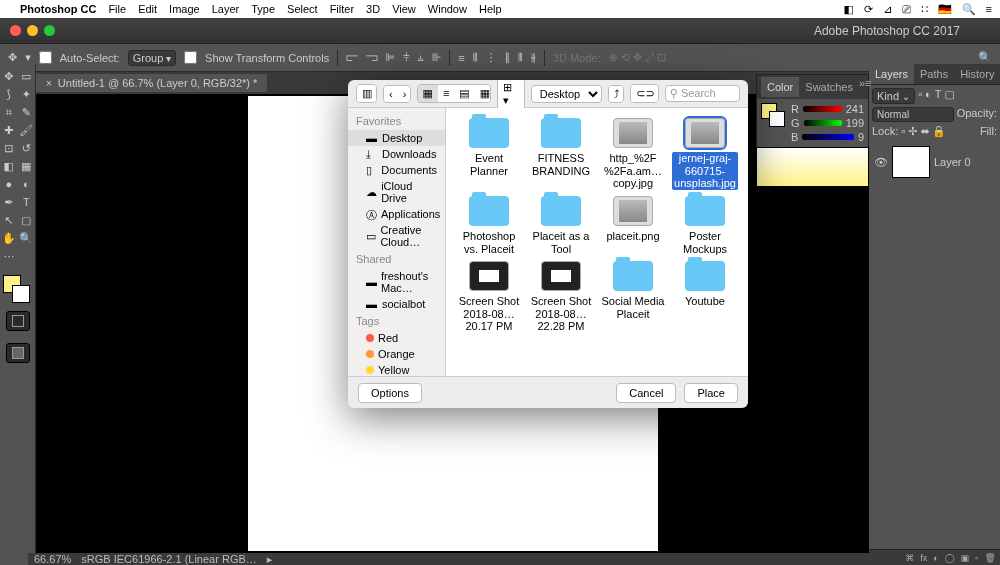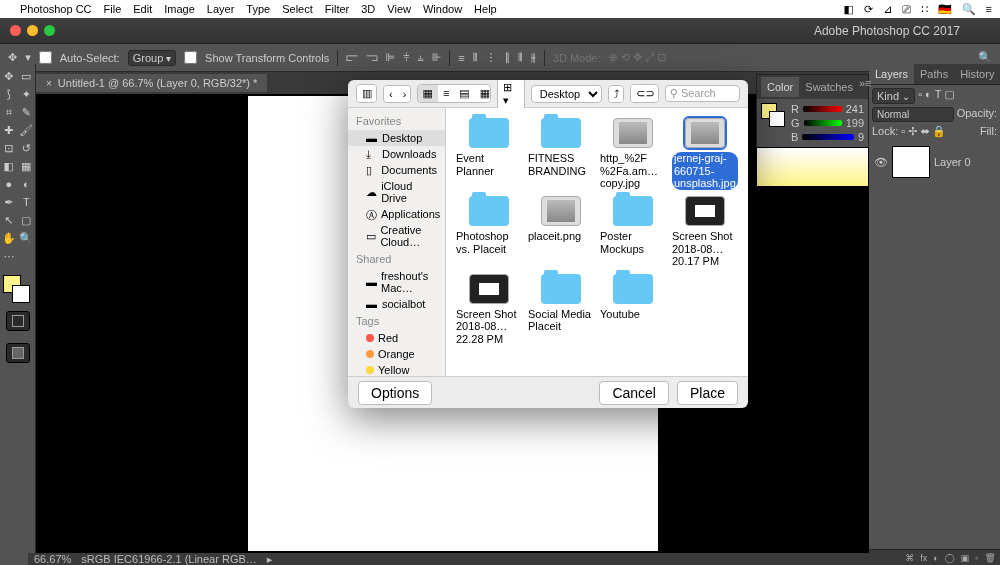--- a/index.html
+++ b/index.html
@@ -1,19 +1,19 @@
 <!DOCTYPE html>
 <html><head>
 <meta charset="utf-8">
 <style>
 *{margin:0;padding:0;box-sizing:border-box;font-family:-apple-system,Helvetica,Arial,sans-serif;font-size:11px}
 body{width:1000px;height:565px;background:#535353;overflow:hidden;position:relative}
 .mac-menubar{height:18px;background:#fff;display:flex;align-items:center;padding:0 8px;gap:12px;font-size:12px}
 .mac-menubar .apple{font-size:14px}
-.mac-menubar .app{font-weight:400}
+.mac-menubar .app{font-weight:700}
 .mac-right{margin-left:auto;display:flex;gap:10px;align-items:center}
 .window-top{height:26px;background:linear-gradient(#414141,#323232);display:flex;align-items:center;color:#ccc;border-bottom:1px solid #222}
 .traffic{display:flex;gap:6px;padding:0 10px}
 .dot{width:11px;height:11px;border-radius:50%}
 .red{background:#ff5f57}.yellow{background:#febc2e}.green{background:#28c840}
 .title{flex:1;text-align:right;font-size:12px}
 .options-bar{height:28px;background:#535353;border-bottom:1px solid #2a2a2a;display:flex;align-items:center;padding:0 8px;gap:8px;color:#ccc}
 .dd{background:#3a3a3a;border:1px solid #2a2a2a;padding:1px 4px;border-radius:3px;font-size:10px}
 .tabbar{height:22px;background:#3a3a3a;display:flex;align-items:center;padding-left:36px;color:#ccc;font-size:10px}
 .tab{background:#535353;padding:3px 10px;display:flex;align-items:center;gap:6px}
@@ -65,29 +65,29 @@
 .dlg-tb .search{margin-left:auto;width:80px;border:1px solid #bbb;border-radius:4px;padding:1px 4px;color:#999;background:#fff}
 .dlg-body{display:flex;height:268px}
 .sidebar{width:98px;background:#f2f0ee;border-right:1px solid #ccc;font-size:10px;padding:4px 0;overflow:hidden}
 .sb-h{color:#888;padding:3px 8px}
 .sb-i{padding:2px 8px 2px 18px;display:flex;align-items:center;gap:4px}
 .sb-i.sel{background:#ddd}
 .sb-i .ic{width:12px;height:12px;display:inline-block}
 .tagdot{width:8px;height:8px;border-radius:50%;display:inline-block}
 .files{flex:1;background:#fff;overflow:auto;padding:8px}
 .fgrid{display:grid;grid-template-columns:repeat(4,1fr);gap:2px}
-.fitem{font-size:9px;padding:2px;line-height:1.15}
+.fitem{text-align:center;font-size:9px;padding:2px;line-height:1.15}
 .ficon{width:40px;height:30px;margin:0 auto 4px;border-radius:4px}
 .folder{background:#67c7f5;position:relative}
 .folder:before{content:"";position:absolute;top:-4px;left:3px;width:14px;height:5px;background:#67c7f5;border-radius:2px 2px 0 0}
 .imgthumb{background:#ddd;border:1px solid #aaa;display:flex;align-items:center;justify-content:center}
-.fitem.sel .fname{background:#2e6cd6;color:#fff;border-radius:9px;padding:0 2px;display:inline-block}
+.fitem.sel .fname{background:#2e6cd6;color:#fff;border-radius:2px;padding:0 2px;display:inline-block}
 .fitem.sel .ficon{outline:2px solid #2e6cd6}
 .dlg-foot{height:32px;border-top:1px solid #ccc;display:flex;align-items:center;padding:0 10px}
-.dlg-foot button{background:#fff;border:1px solid #bbb;border-radius:4px;padding:3px 12px;font-size:14px}
+.dlg-foot button{background:#fff;border:1px solid #bbb;border-radius:4px;padding:3px 12px;font-size:11px}
 .dlg-foot .right{margin-left:auto;display:flex;gap:8px}
 .vsep{width:1px;height:16px;background:#2a2a2a}
 </style>
 </head>
 <body>
 
 <div class="mac-menubar">
   <span class="apple"></span>
   <span class="app">Photoshop CC</span>
   <span>File</span>
@@ -405,20 +405,24 @@
             <div class="fname">http_%2F %2Fa.am…copy.jpg</div>
           </div>
           <div class="fitem sel"><div class="ficon imgthumb">
               <div style="width:28px;height:22px;background:linear-gradient(#bbb,#888)"></div>
             </div><div class="fname">jernej-graj-660715-unsplash.jpg</div></div>
           <div class="fitem">
             <div class="ficon folder"></div>
             <div class="fname">Photoshop vs. Placeit</div>
           </div>
           <div class="fitem">
+            <div class="ficon folder"></div>
+            <div class="fname">Placeit as a Tool</div>
+          </div>
+          <div class="fitem">
             <div class="ficon imgthumb">
               <div style="width:28px;height:22px;background:linear-gradient(#bbb,#888)"></div>
             </div>
             <div class="fname">placeit.png</div>
           </div>
           <div class="fitem">
             <div class="ficon folder"></div>
             <div class="fname">Poster Mockups</div>
           </div>
           <div class="fitem">

